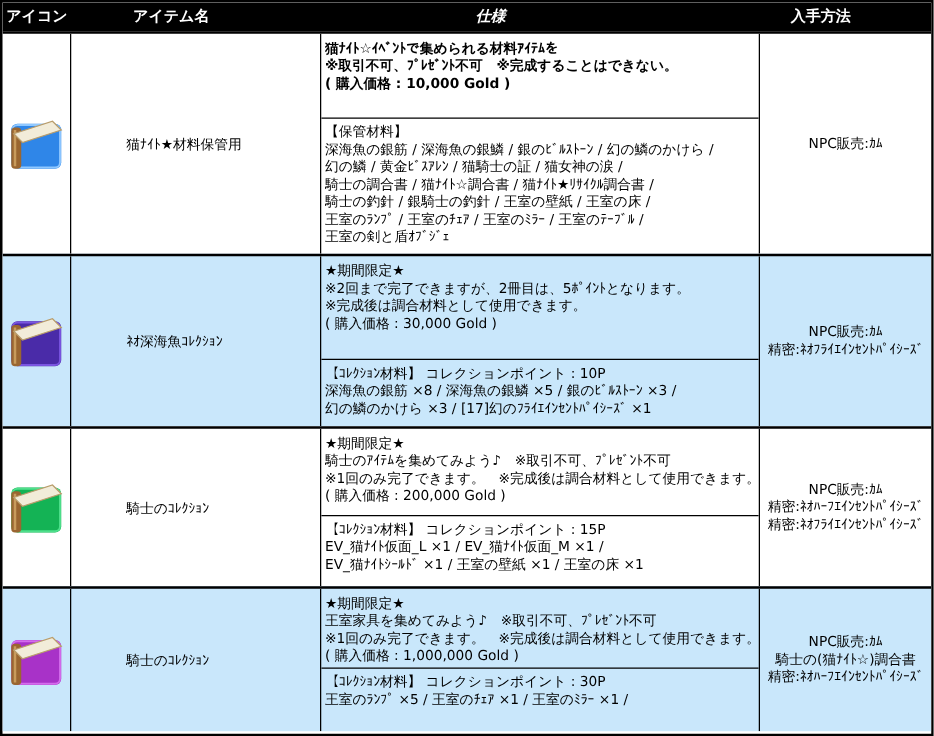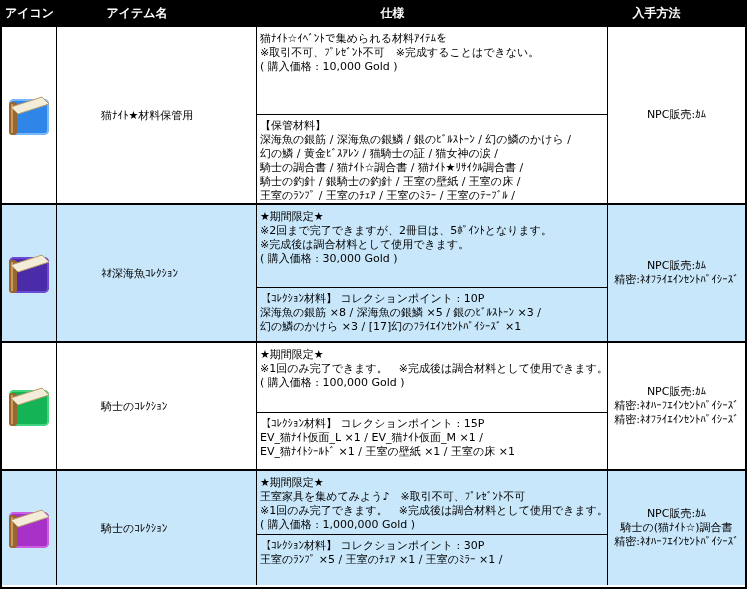--- a/index.html
+++ b/index.html
@@ -7,38 +7,38 @@
     width:747px;height:589px;box-sizing:border-box;
     border:2px solid #000;background:#fff;
     font-family:"DejaVu Sans","Liberation Sans",sans-serif;
     font-size:11px;color:#000;overflow:hidden;
   }
   .hrow{display:flex;height:23px;background:#000;color:#fff;
     font-weight:bold;font-size:12px;align-items:center;}
   .hcell{text-align:center;overflow:hidden;}
   .c1{width:55px;flex:0 0 55px;text-align:center;}
   .c2{width:160px;flex:0 0 160px;}
-  .c3{width:351px;flex:0 0 351px;}
+  .c3{width:351px;flex:0 0 351px;font-style:italic;}
   .c4{flex:1;}
   .trow{display:flex;border-top:2px solid #000;box-sizing:border-box;overflow:hidden;}
   .trow.alt{background:#c9e7fb;}
   .r1{height:178px;}
   .r2{height:138px;}
   .r3{height:128px;}
   .r4{height:116px;}
   .cell{box-sizing:border-box;overflow:hidden;}
   .icon-cell{width:55px;flex:0 0 55px;border-right:1px solid #000;
     display:flex;align-items:center;justify-content:center;}
   .name-cell{width:160px;flex:0 0 160px;border-right:1px solid #000;
     display:flex;align-items:center;padding:0 2px 0 4px;margin-left:40px;}
   .spec-cell{width:351px;flex:0 0 351px;border-right:1px solid #000;
     display:flex;flex-direction:column;}
   .spec-desc{border-bottom:1px solid #000;padding:5px 3px 0 3px;box-sizing:border-box;overflow:hidden;}
   .spec-mats{flex:1;padding:4px 3px 0 3px;overflow:hidden;}
-  .dh1 .spec-desc{height:88px;}
+  .dh1 .spec-desc{height:68px;font-weight:bold;}
   .dh2 .spec-desc{height:83px;}
   .dh3 .spec-desc{height:70px;}
   .dh4 .spec-desc{height:64px;}
   .acq-cell{flex:1;display:flex;flex-direction:column;align-items:center;
     justify-content:center;text-align:center;padding:0 2px;}
   .ln{line-height:14px;white-space:pre;overflow:hidden;}
 </style>
 </head>
 <body>
 
@@ -117,22 +117,23 @@
             <rect x="4" y="8" width="38" height="34" rx="4" fill="none" stroke="#4fe08c" stroke-width="1.5"></rect>
             <rect x="3" y="10" width="8" height="33" rx="3" fill="#9a6630"></rect>
             <rect x="5" y="12" width="2" height="29" fill="#c89b5c"></rect>
             <polygon points="5,15 36,5 43,12 12,22" fill="#f2ecd9" stroke="#b99d6b" stroke-width="1"></polygon>
           </svg>
         </div>
         <div class="cell name-cell">騎士のｺﾚｸｼｮﾝ</div>
         <div class="cell spec-cell">
           <div class="spec-desc">
             <div class="ln">★期間限定★</div>
+            <div class="ln">騎士のｱｲﾃﾑを集めてみよう♪　※取引不可、ﾌﾟﾚｾﾞﾝﾄ不可</div>
             <div class="ln">※1回のみ完了できます。　※完成後は調合材料として使用できます。</div>
-            <div class="ln">( 購入価格 : 100,000 Gold )</div>
+            <div class="ln">( 購入価格 : 200,000 Gold )</div>
           </div>
           <div class="spec-mats">
             <div class="ln">【ｺﾚｸｼｮﾝ材料】 コレクションポイント : 15P</div>
             <div class="ln">EV_猫ﾅｲﾄ仮面_L ×1 / EV_猫ﾅｲﾄ仮面_M ×1 /</div>
             <div class="ln">EV_猫ﾅｲﾄｼｰﾙﾄﾞ ×1 / 王室の壁紙 ×1 / 王室の床 ×1</div>
           </div>
         </div>
         <div class="cell acq-cell">
           <div class="ln">NPC販売:ｶﾑ</div>
           <div class="ln">精密:ﾈｵﾊｰﾌｴｲﾝｾﾝﾄﾊﾟｲｼｰｽﾞ</div>

